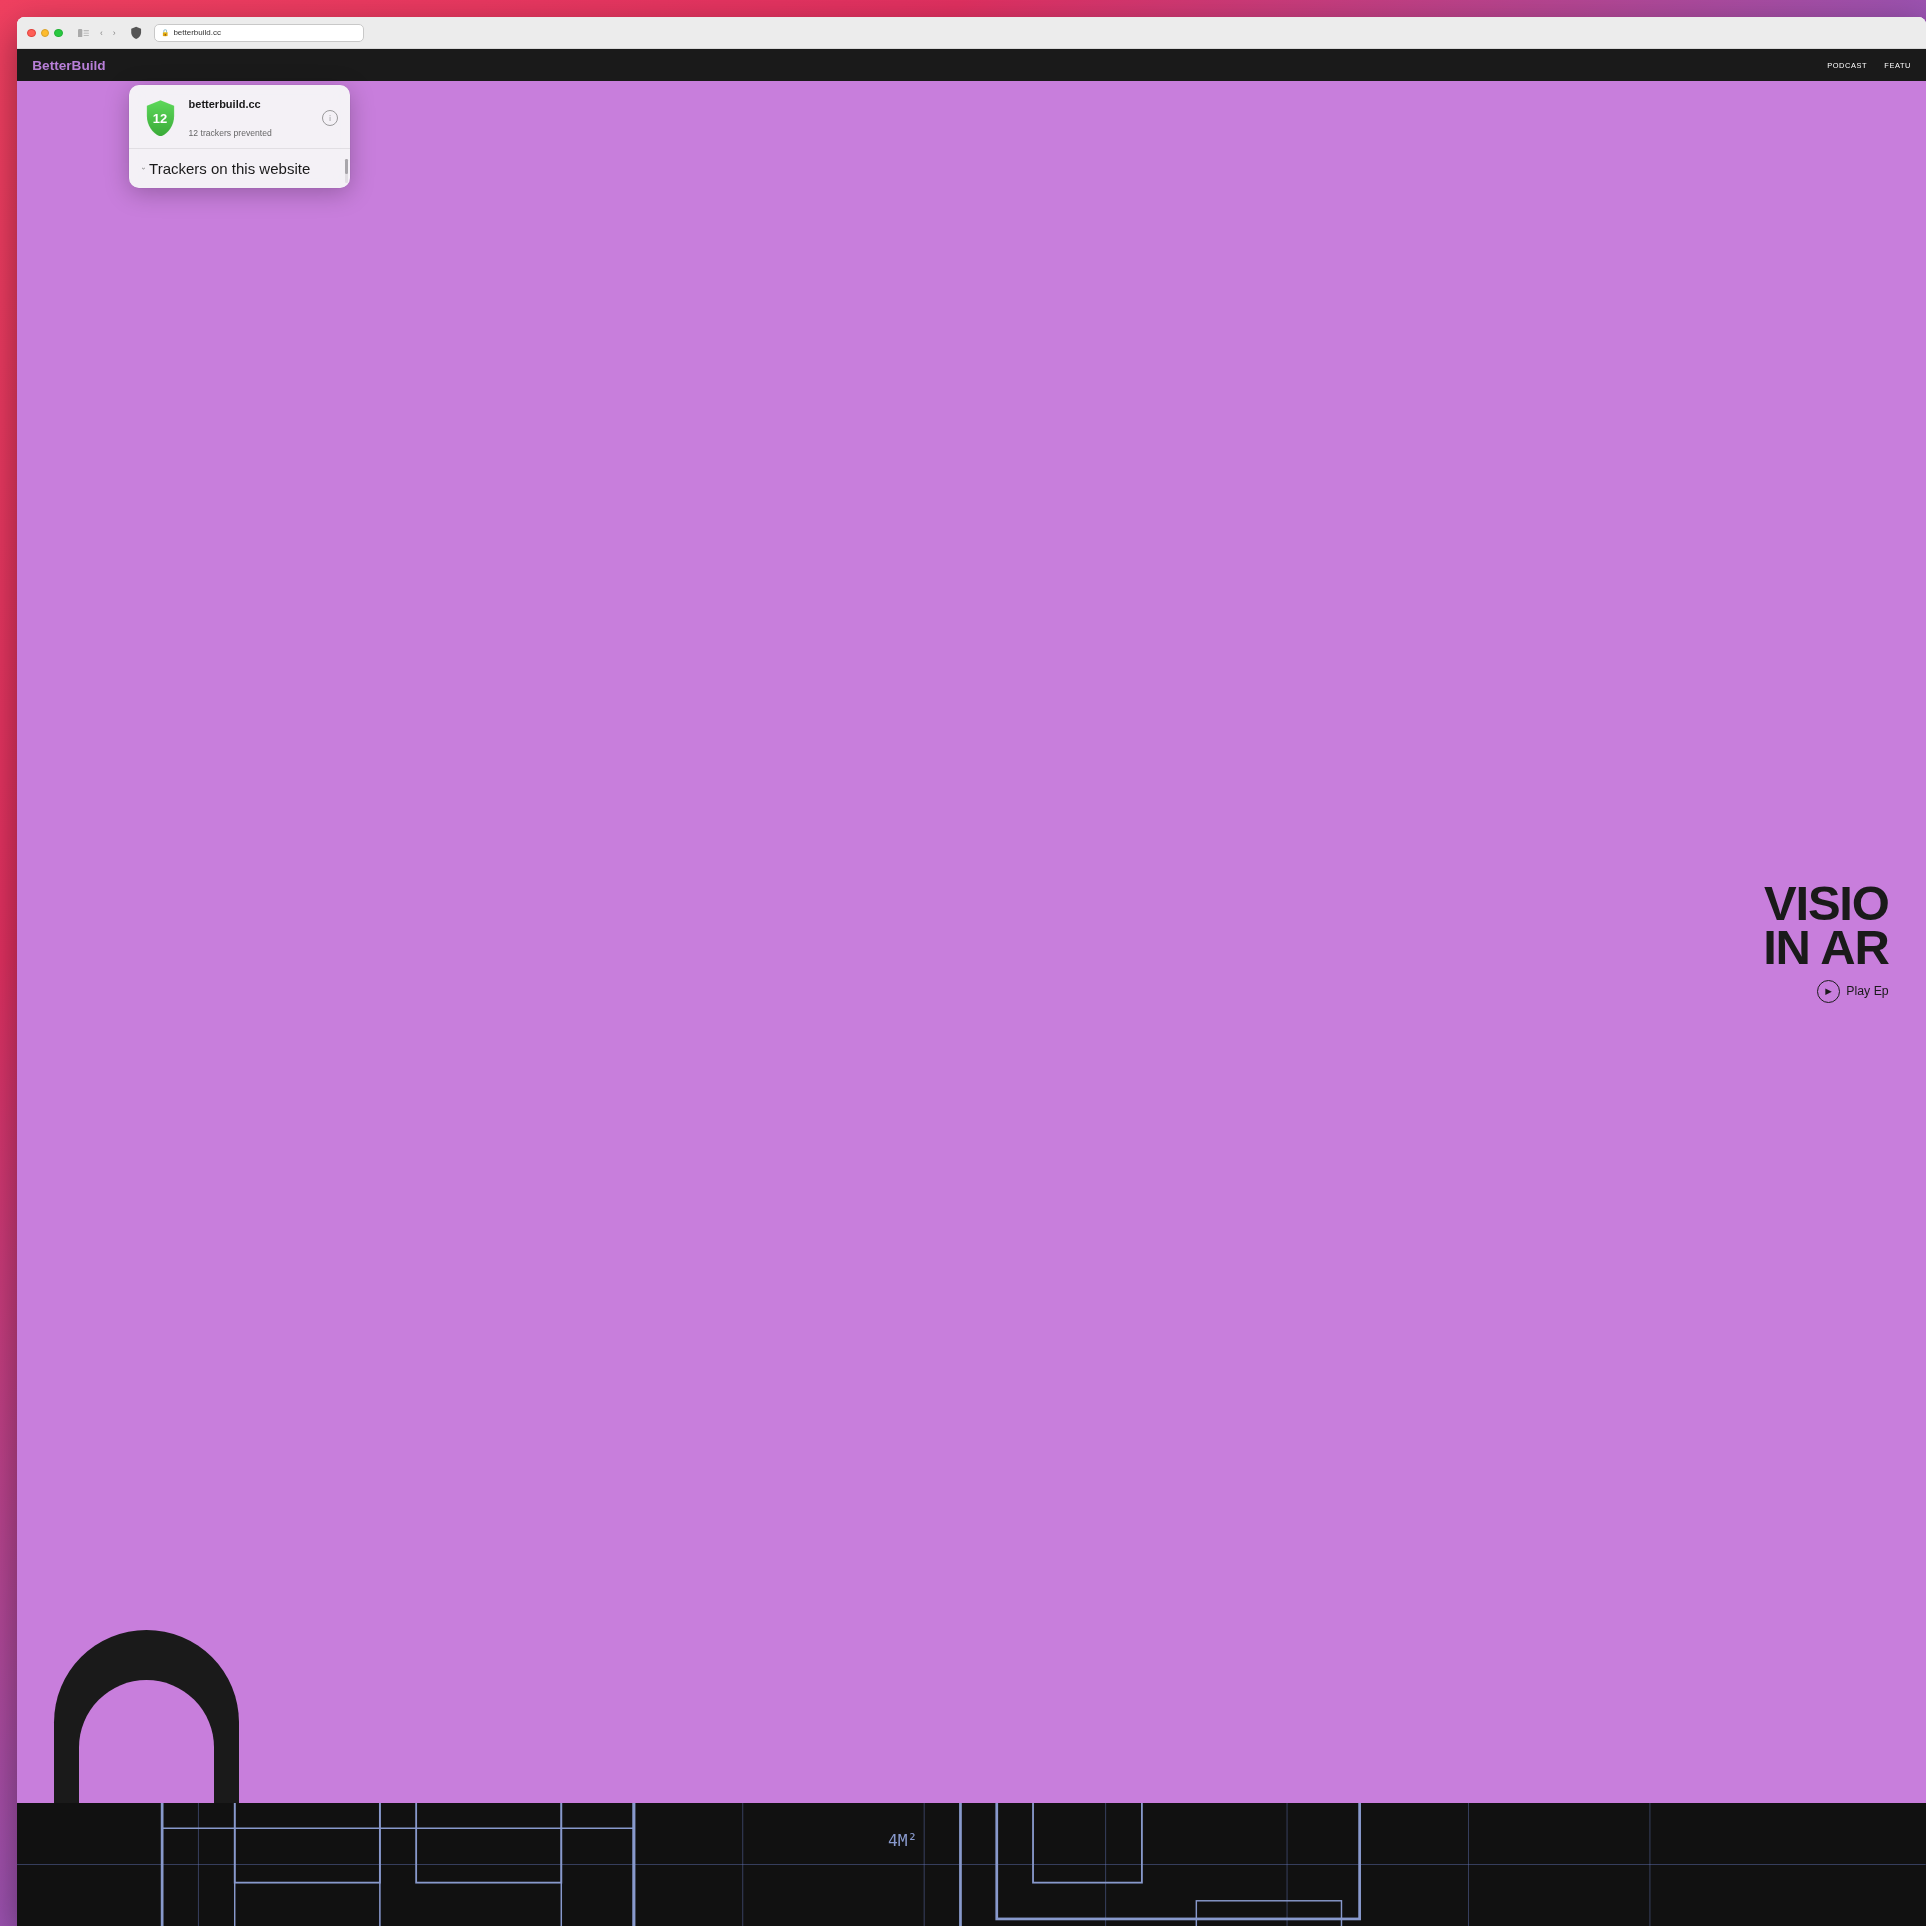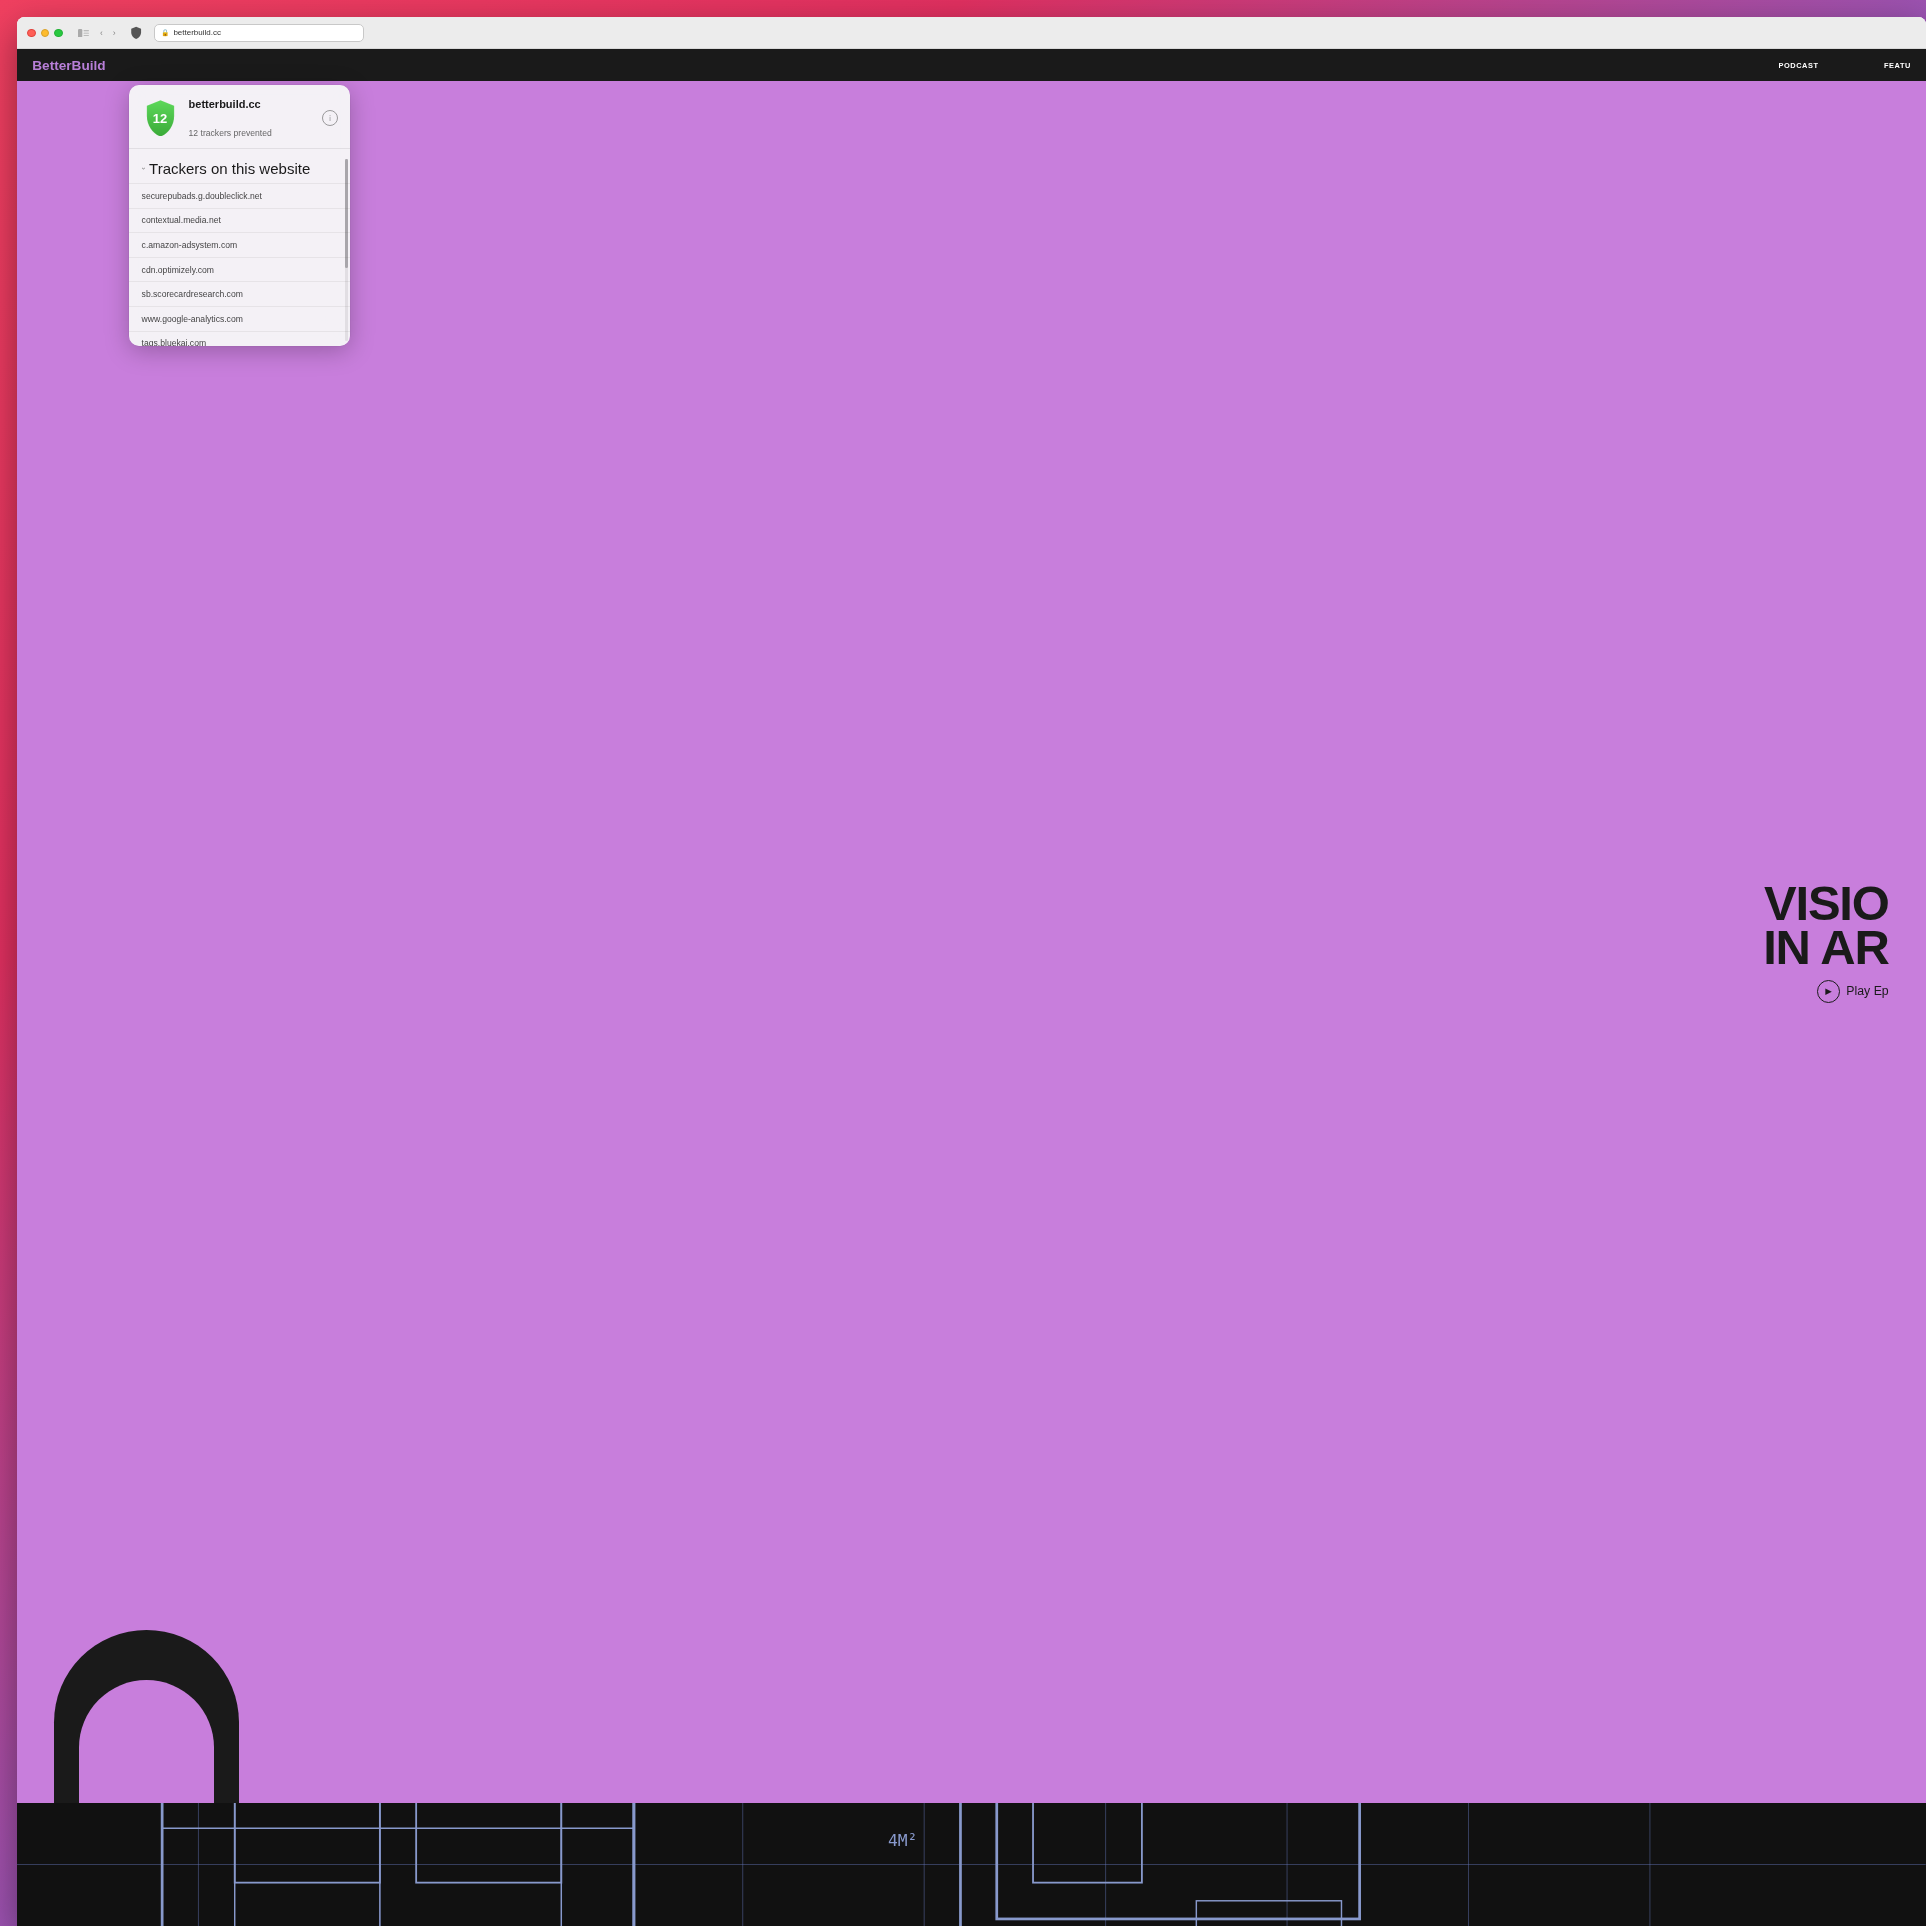--- a/index.html
+++ b/index.html
@@ -155,23 +155,22 @@
 
     .site-nav {
       display: flex;
       gap: 17.3px;
       margin-left: auto;
     }
 
     .site-nav-item {
       color: #fff;
       font-size: 7.4px;
-      font-weight: 700;
+      font-weight: 400;
       letter-spacing: 0.08em;
-      margin-left: 48px;
     }
 
     .website-hero {
       flex: 1;
       position: relative;
       display: flex;
       align-items: center;
       justify-content: flex-end;
       padding: 0 25px;
     }
@@ -560,29 +559,20 @@
         <div class="popup-info-btn">ℹ</div>
       </div>
 
       <div class="popup-body">
 
         <div class="section-header">
           <span class="chevron-icon" style="transform: rotate(90deg); display:inline-block;">›</span>
           <span class="section-title">Trackers on this website</span>
         </div>
 
-        <div class="tracker-list">
-          <div class="tracker-item">securepubads.g.doubleclick.net</div>
-          <div class="tracker-item">contextual.media.net</div>
-          <div class="tracker-item">c.amazon-adsystem.com</div>
-          <div class="tracker-item">cdn.optimizely.com</div>
-          <div class="tracker-item">sb.scorecardresearch.com</div>
-          <div class="tracker-item">www.google-analytics.com</div>
-          <div class="tracker-item">tags.bluekai.com</div>
-        </div>
       </div>
 
       <div class="popup-scrollbar">
         <div class="popup-scrollbar-thumb"></div>
       </div>
     </div>
 
   </div>
 </div>
 

